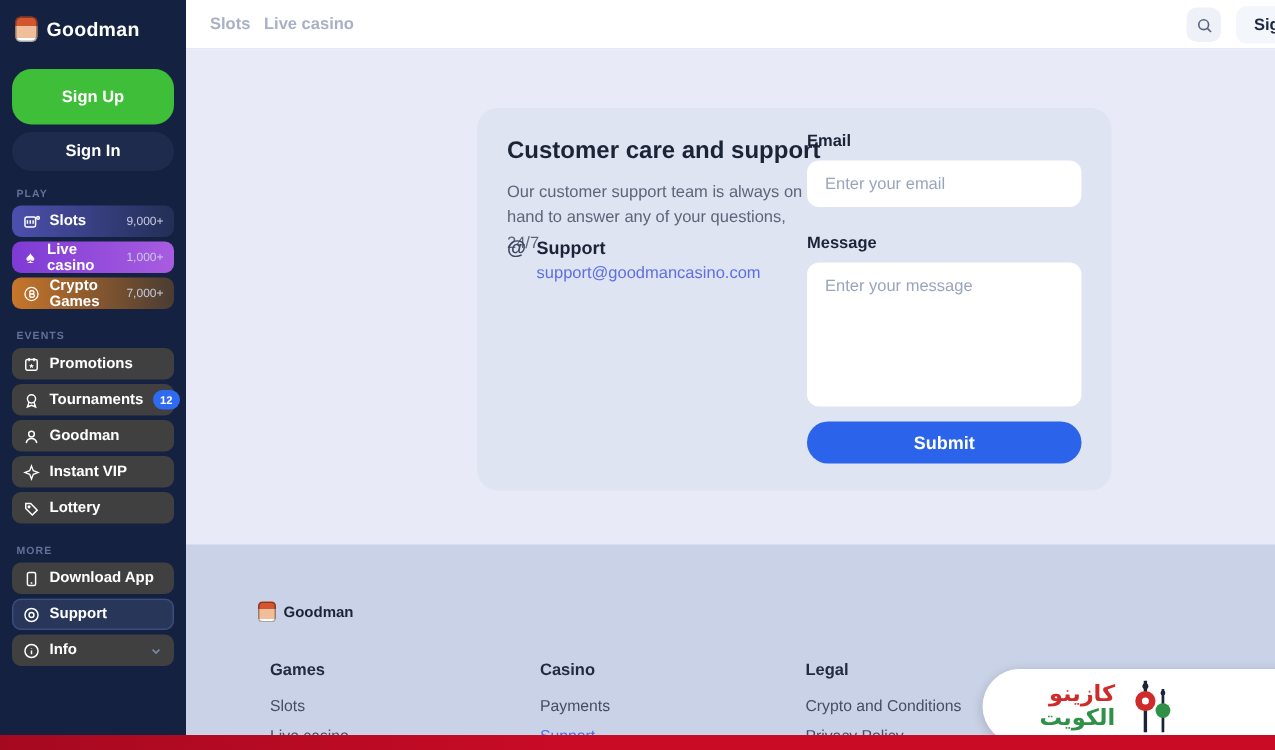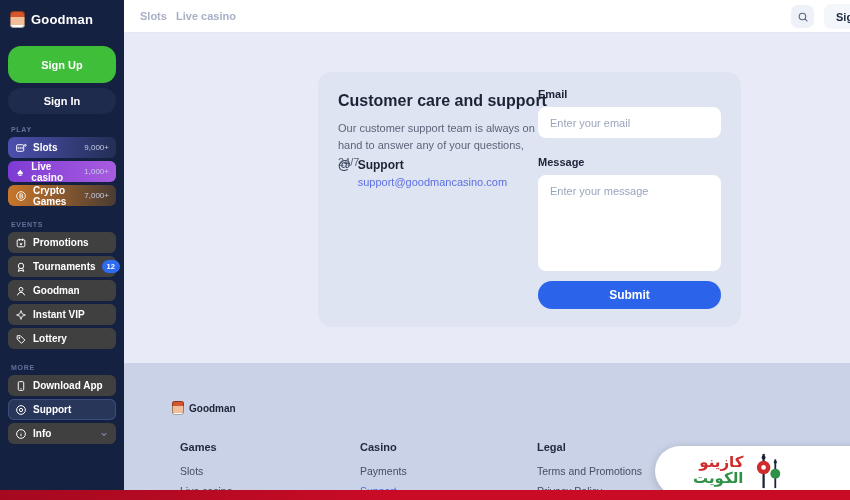--- a/index.html
+++ b/index.html
@@ -238,21 +238,21 @@
       <div class="f-link">Slots</div>
       <div class="f-link">Live casino</div>
     </div>
     <div class="f-col c2">
       <div class="f-head">Casino</div>
       <div class="f-link">Payments</div>
       <div class="f-link blue">Support</div>
     </div>
     <div class="f-col c3">
       <div class="f-head">Legal</div>
-      <div class="f-link">Terms and Promotions</div>
+      <div class="f-link">Crypto and Conditions</div>
       <div class="f-link">Privacy Policy</div>
     </div>
   </div>
 
   <div class="wm">
     <span class="wm-text">
       <span class="wm-l1" style="display:block;">كازينو</span>
       <span class="wm-l2" style="display:block;">الكويت</span>
     </span>
     <svg width="36" height="38" viewBox="0 0 40 42">

